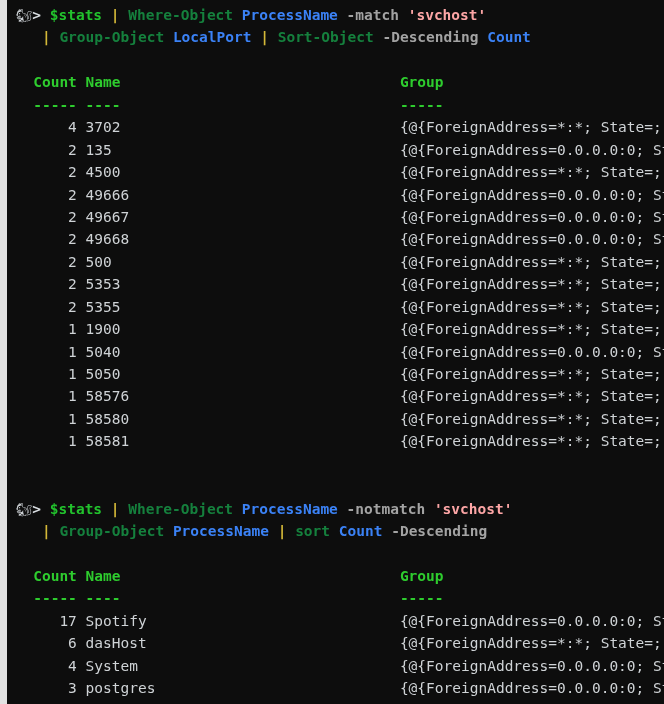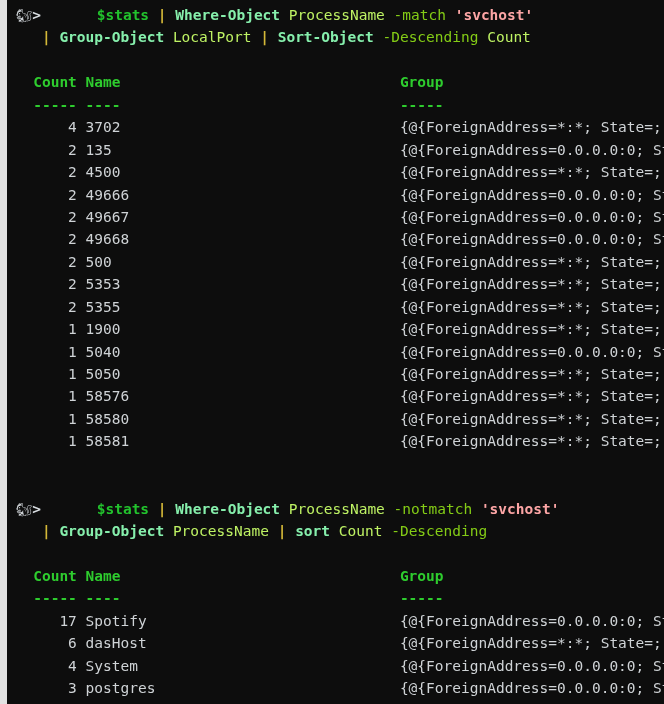--- a/index.html
+++ b/index.html
@@ -32,25 +32,25 @@
     left: 7px; top: 0;
     width: 657px; height: 704px;
     padding: 4px 0 0 0;
     background: #0d0d0d;
     overflow: hidden;
     white-space: pre;
   }
   .line { height: 22.45px; white-space: pre; }
 
   
-  .tok-var     { color: #22c22d; font-weight: bold; margin-left: 47px; }
-  .tok-cmdlet  { color: #86efac; font-weight: bold; }
+  .tok-var     { color: #22c22d; font-weight: bold; }
+  .tok-cmdlet  { color: #15803d; font-weight: bold; }
   .tok-pipe    { color: #d4b838; font-weight: bold; }
-  .tok-param   { color: #bef264; font-weight: normal; }
-  .tok-switch  { color: #84cc16; }
+  .tok-param   { color: #3b82f6; font-weight: bold; }
+  .tok-switch  { color: #a3a3a3; font-weight: bold; }
   .tok-string  { color: #fca5a5; font-weight: bold; }
   .tok-prompt  { color: #d8dde1; font-weight: bold; }
   .tok-plain   { color: #c9cdd1; font-weight: bold; }
 
   .emoji { font-family: "DejaVu Sans", sans-serif; font-size: 13px; }
 
   .hdr { color: #2ecc2e; font-weight: bold; }
   .rule { color: #2ecc2e; font-weight: bold; }
 
   .out { color: #cfd3d6; }

